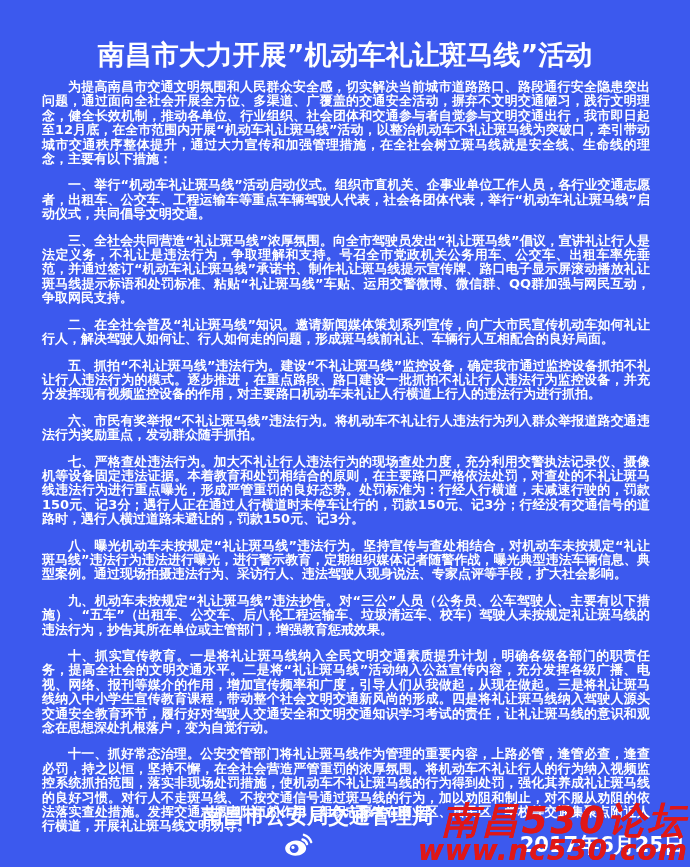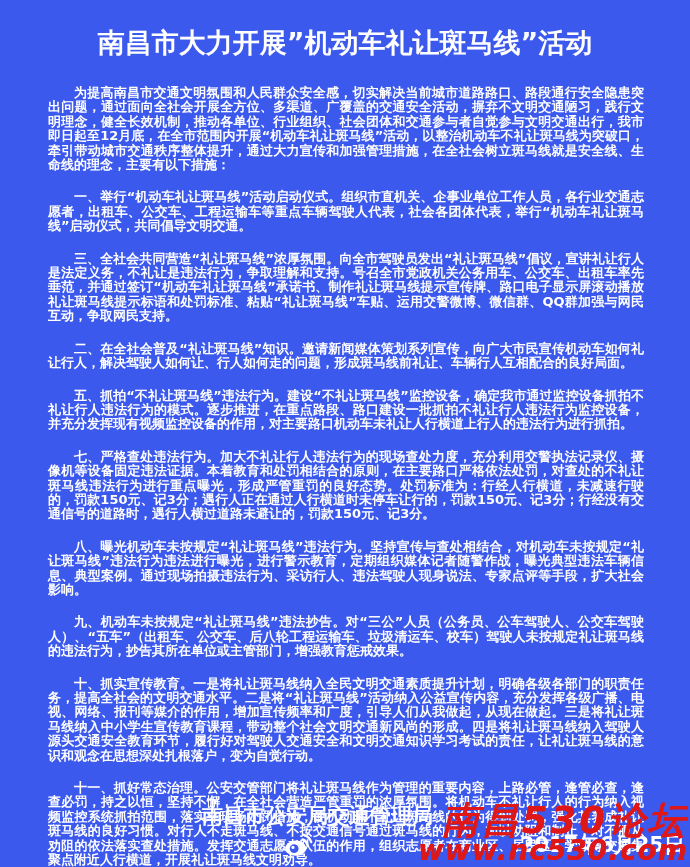--- a/index.html
+++ b/index.html
@@ -13,39 +13,39 @@
     position:relative;
     width:690px;height:867px;
     margin:0 auto;
     background:var(--bg);
     color:var(--fg);
     font-family:"DejaVu Sans",sans-serif;
     overflow:hidden;
   }
   .doc-title{
     margin:0;
-    padding-top:27px;
+    padding-top:39px;
     text-align:center;
     font-size:27px;
     font-weight:bold;
     letter-spacing:0px;
     line-height:1.15;
   }
   .body-text{
     position:absolute;
     top:68px;left:30px;
     width:632px;
     font-size:13px;
     line-height:14.4px;
     font-weight:bold;
     text-align:justify;
     text-justify:inter-ideograph;
   }
   .body-text p{
-    margin:18px;
+    margin:12px;
     text-indent:2em;
   }
   .footer-org{
     position:absolute;
     top:802px;right:8px;
     width:480px;
     font-size:21px;
     font-weight:bold;
     white-space:nowrap;
   }
@@ -95,23 +95,24 @@
 <div class="page">
 
   <h1 class="doc-title">南昌市大力开展”机动车礼让斑马线”活动</h1>
 
   <div class="body-text">
     <p>为提高南昌市交通文明氛围和人民群众安全感，切实解决当前城市道路路口、路段通行安全隐患突出问题，通过面向全社会开展全方位、多渠道、广覆盖的交通安全活动，摒弃不文明交通陋习，践行文明理念，健全长效机制，推动各单位、行业组织、社会团体和交通参与者自觉参与文明交通出行，我市即日起至12月底，在全市范围内开展“机动车礼让斑马线”活动，以整治机动车不礼让斑马线为突破口，牵引带动城市交通秩序整体提升，通过大力宣传和加强管理措施，在全社会树立斑马线就是安全线、生命线的理念，主要有以下措施：</p>
     <p>一、举行“机动车礼让斑马线”活动启动仪式。组织市直机关、企事业单位工作人员，各行业交通志愿者，出租车、公交车、工程运输车等重点车辆驾驶人代表，社会各团体代表，举行“机动车礼让斑马线”启动仪式，共同倡导文明交通。</p>
     <p>三、全社会共同营造“礼让斑马线”浓厚氛围。向全市驾驶员发出“礼让斑马线”倡议，宣讲礼让行人是法定义务，不礼让是违法行为，争取理解和支持。号召全市党政机关公务用车、公交车、出租车率先垂范，并通过签订“机动车礼让斑马线”承诺书、制作礼让斑马线提示宣传牌、路口电子显示屏滚动播放礼让斑马线提示标语和处罚标准、粘贴“礼让斑马线”车贴、运用交警微博、微信群、QQ群加强与网民互动，争取网民支持。</p>
     <p>二、在全社会普及“礼让斑马线”知识。邀请新闻媒体策划系列宣传，向广大市民宣传机动车如何礼让行人，解决驾驶人如何让、行人如何走的问题，形成斑马线前礼让、车辆行人互相配合的良好局面。</p>
     <p>五、抓拍“不礼让斑马线”违法行为。建设“不礼让斑马线”监控设备，确定我市通过监控设备抓拍不礼让行人违法行为的模式。逐步推进，在重点路段、路口建设一批抓拍不礼让行人违法行为监控设备，并充分发挥现有视频监控设备的作用，对主要路口机动车未礼让人行横道上行人的违法行为进行抓拍。</p>
+    <p>六、市民有奖举报“不礼让斑马线”违法行为。将机动车不礼让行人违法行为列入群众举报道路交通违法行为奖励重点，发动群众随手抓拍。</p>
     <p>七、严格查处违法行为。加大不礼让行人违法行为的现场查处力度，充分利用交警执法记录仪、摄像机等设备固定违法证据。本着教育和处罚相结合的原则，在主要路口严格依法处罚，对查处的不礼让斑马线违法行为进行重点曝光，形成严管重罚的良好态势。处罚标准为：行经人行横道，未减速行驶的，罚款150元、记3分；遇行人正在通过人行横道时未停车让行的，罚款150元、记3分；行经没有交通信号的道路时，遇行人横过道路未避让的，罚款150元、记3分。</p>
     <p>八、曝光机动车未按规定“礼让斑马线”违法行为。坚持宣传与查处相结合，对机动车未按规定“礼让斑马线”违法行为违法进行曝光，进行警示教育，定期组织媒体记者随警作战，曝光典型违法车辆信息、典型案例。通过现场拍摄违法行为、采访行人、违法驾驶人现身说法、专家点评等手段，扩大社会影响。</p>
-    <p>九、机动车未按规定“礼让斑马线”违法抄告。对“三公”人员（公务员、公车驾驶人、公交车驾驶人）、“五车”（出租车、公交车、后八轮工程运输车、垃圾清运车、校车）驾驶人未按规定礼让斑马线的违法行为，抄告其所在单位或主管部门，增强教育惩戒效果。</p>
+    <p>九、机动车未按规定“礼让斑马线”违法抄告。对“三公”人员（公务员、公车驾驶人、主要有以下措施）、“五车”（出租车、公交车、后八轮工程运输车、垃圾清运车、校车）驾驶人未按规定礼让斑马线的违法行为，抄告其所在单位或主管部门，增强教育惩戒效果。</p>
     <p>十、抓实宣传教育。一是将礼让斑马线纳入全民文明交通素质提升计划，明确各级各部门的职责任务，提高全社会的文明交通水平。二是将“礼让斑马线”活动纳入公益宣传内容，充分发挥各级广播、电视、网络、报刊等媒介的作用，增加宣传频率和广度，引导人们从我做起，从现在做起。三是将礼让斑马线纳入中小学生宣传教育课程，带动整个社会文明交通新风尚的形成。四是将礼让斑马线纳入驾驶人源头交通安全教育环节，履行好对驾驶人交通安全和文明交通知识学习考试的责任，让礼让斑马线的意识和观念在思想深处扎根落户，变为自觉行动。</p>
     <p>十一、抓好常态治理。公安交管部门将礼让斑马线作为管理的重要内容，上路必管，逢管必查，逢查必罚，持之以恒，坚持不懈，在全社会营造严管重罚的浓厚氛围。将机动车不礼让行人的行为纳入视频监控系统抓拍范围，落实非现场处罚措施，使机动车不礼让斑马线的行为得到处罚，强化其养成礼让斑马线的良好习惯。对行人不走斑马线、不按交通信号通过斑马线的行为，加以劝阻和制止，对不服从劝阻的依法落实查处措施。发挥交通志愿者队伍的作用，组织志愿者在商业区、居民区、学校等交通集聚点附近人行横道，开展礼让斑马线文明劝导。</p>
   </div>
 
   <div class="footer-org">南昌市公安局交通管理局</div>
   <div class="footer-date">2017年6月25日</div>
 
   <div class="weibo-line">
     <span>
       <svg width="30" height="27" viewBox="0 0 32 28" aria-hidden="true">

